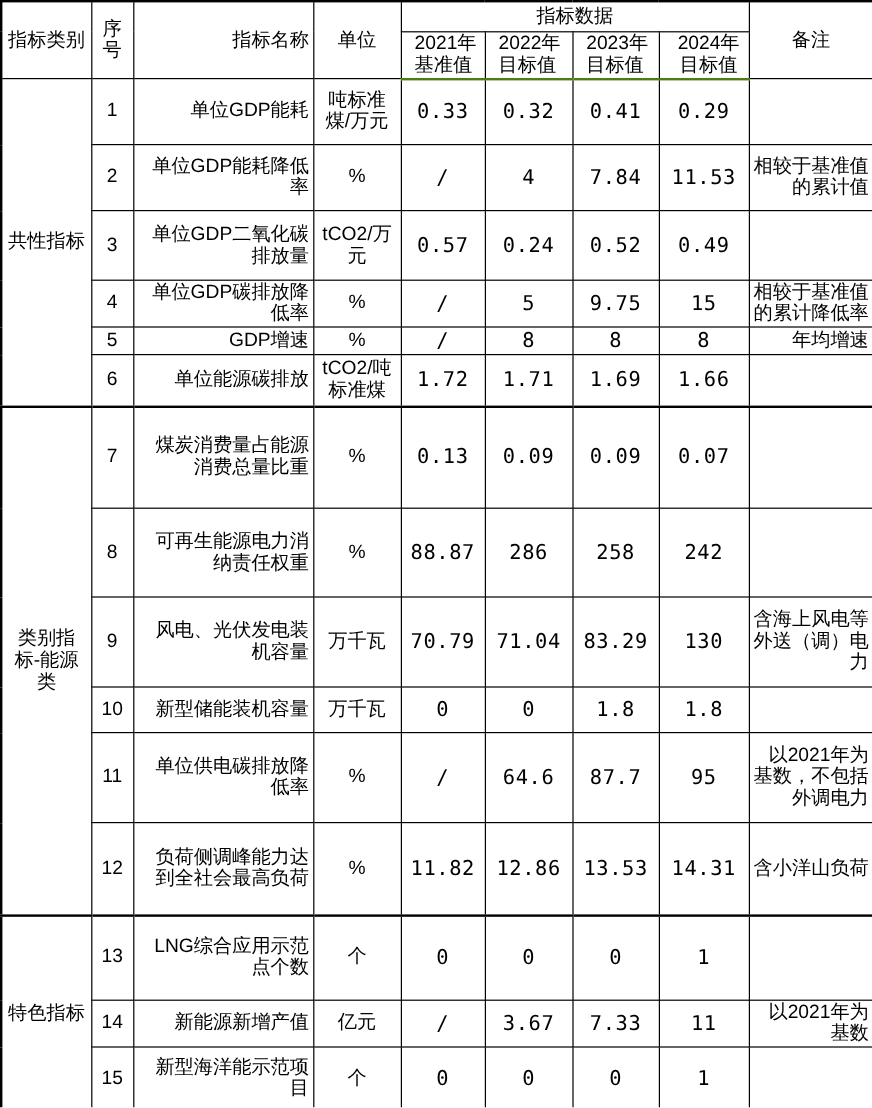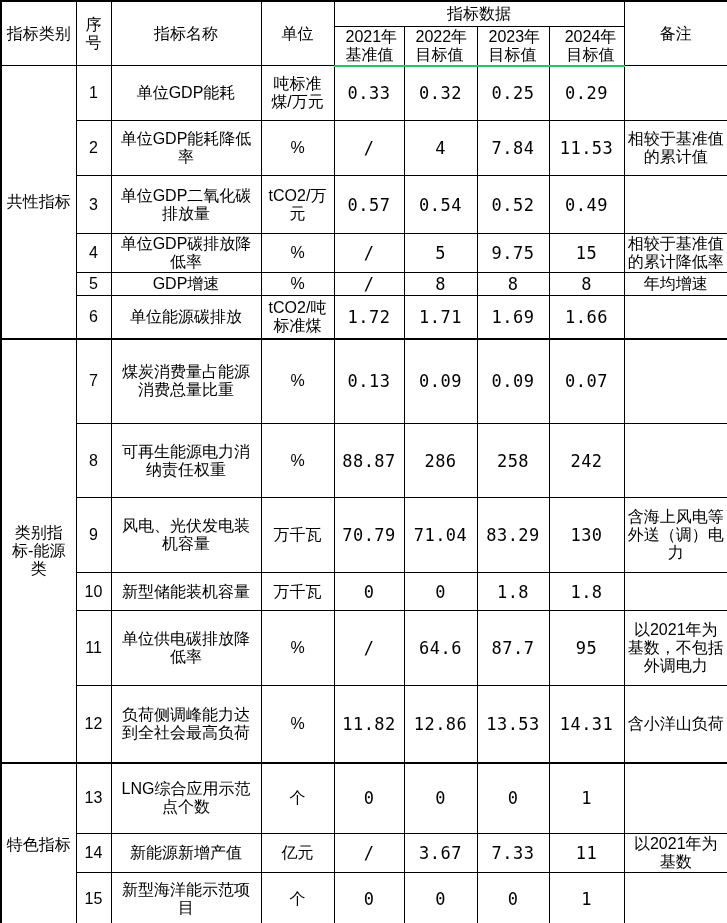--- a/index.html
+++ b/index.html
@@ -27,25 +27,25 @@
   }
   th, td {
     border: 1px solid #000000;
     padding: 1px 3px;
     vertical-align: middle;
     text-align: center;
     font-weight: normal;
     overflow: hidden;
   }
   
-  tr.hB th { border-bottom: 2px solid #22c55e; padding-left: 11px; }
+  tr.hB th { border-bottom: 2px solid #4d7c0f; padding-left: 11px; }
   tr.sec td { border-top: 2px solid #000000; }
 
   
-  td.name, td.remark, th.left { text-align: center; }
+  td.name, td.remark, th.left { text-align: right; }
   th.yl { text-align: left; }
 
   td.val {
     font-family: "DejaVu Sans Mono", "Liberation Mono", monospace;
     font-size: 17px;
     letter-spacing: 0.5px;
   }
   td.cat { text-align: center; }
 
   
@@ -100,40 +100,40 @@
       </tr>
     </thead>
     <tbody>
       <tr class="trh0">
         <td class="cat" rowspan="6">共性指标</td>
         <td>1</td>
         <td class="name">单位GDP能耗</td>
         <td>吨标准煤/万元</td>
         <td class="val">0.33</td>
         <td class="val">0.32</td>
-        <td class="val">0.25</td>
+        <td class="val">0.41</td>
         <td class="val">0.29</td>
         <td class="remark"></td>
       </tr>
       <tr class="trh1">
         <td>2</td>
         <td class="name">单位GDP能耗降低率</td>
         <td>%</td>
         <td class="val">/</td>
         <td class="val">4</td>
         <td class="val">7.84</td>
         <td class="val">11.53</td>
         <td class="remark">相较于基准值的累计值</td>
       </tr>
       <tr class="trh2">
         <td>3</td>
         <td class="name">单位GDP二氧化碳排放量</td>
         <td>tCO2/万元</td>
         <td class="val">0.57</td>
-        <td class="val">0.54</td>
+        <td class="val">0.24</td>
         <td class="val">0.52</td>
         <td class="val">0.49</td>
         <td class="remark"></td>
       </tr>
       <tr class="trh3">
         <td>4</td>
         <td class="name">单位GDP碳排放降低率</td>
         <td>%</td>
         <td class="val">/</td>
         <td class="val">5</td>

